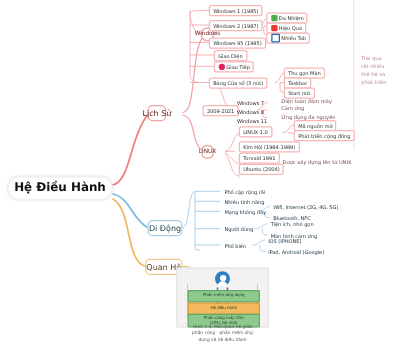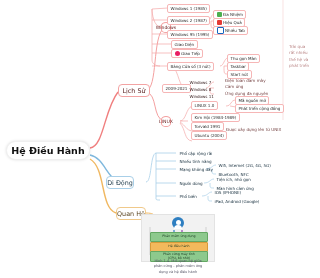--- a/index.html
+++ b/index.html
@@ -123,24 +123,24 @@
 
     <path d="M146,213 C160,213 150,220 168,220" stroke="#f0b861" stroke-width="1" fill="none"></path>
 
     <path d="M283,0 L283,120" stroke="#f7d6d6" stroke-width="0.7" fill="none"></path>
   </svg>
 
   <div class="node root">
     <span>Hệ Điều Hành</span>
   </div>
 
-  <div class="node branch b-hist" style="left:118px;top:84px;width:32px;">
+  <div class="node branch b-hist" style="left:118px;top:84px;width:15px;">
     <span>Lịch Sử</span>
   </div>
-  <div class="node branch b-mob" style="left:106px;top:176px;width:28px;">
+  <div class="node branch b-mob" style="left:118px;top:176px;width:28px;">
     <span>Di Động</span>
   </div>
   <div class="node branch b-rel" style="left:116px;top:207px;width:30px;">
     <span>Quan Hệ</span>
   </div>
 
   <div class="node cloud" style="left:161px;top:22px;width:0;">
     <span>Windows</span>
   </div>
 

